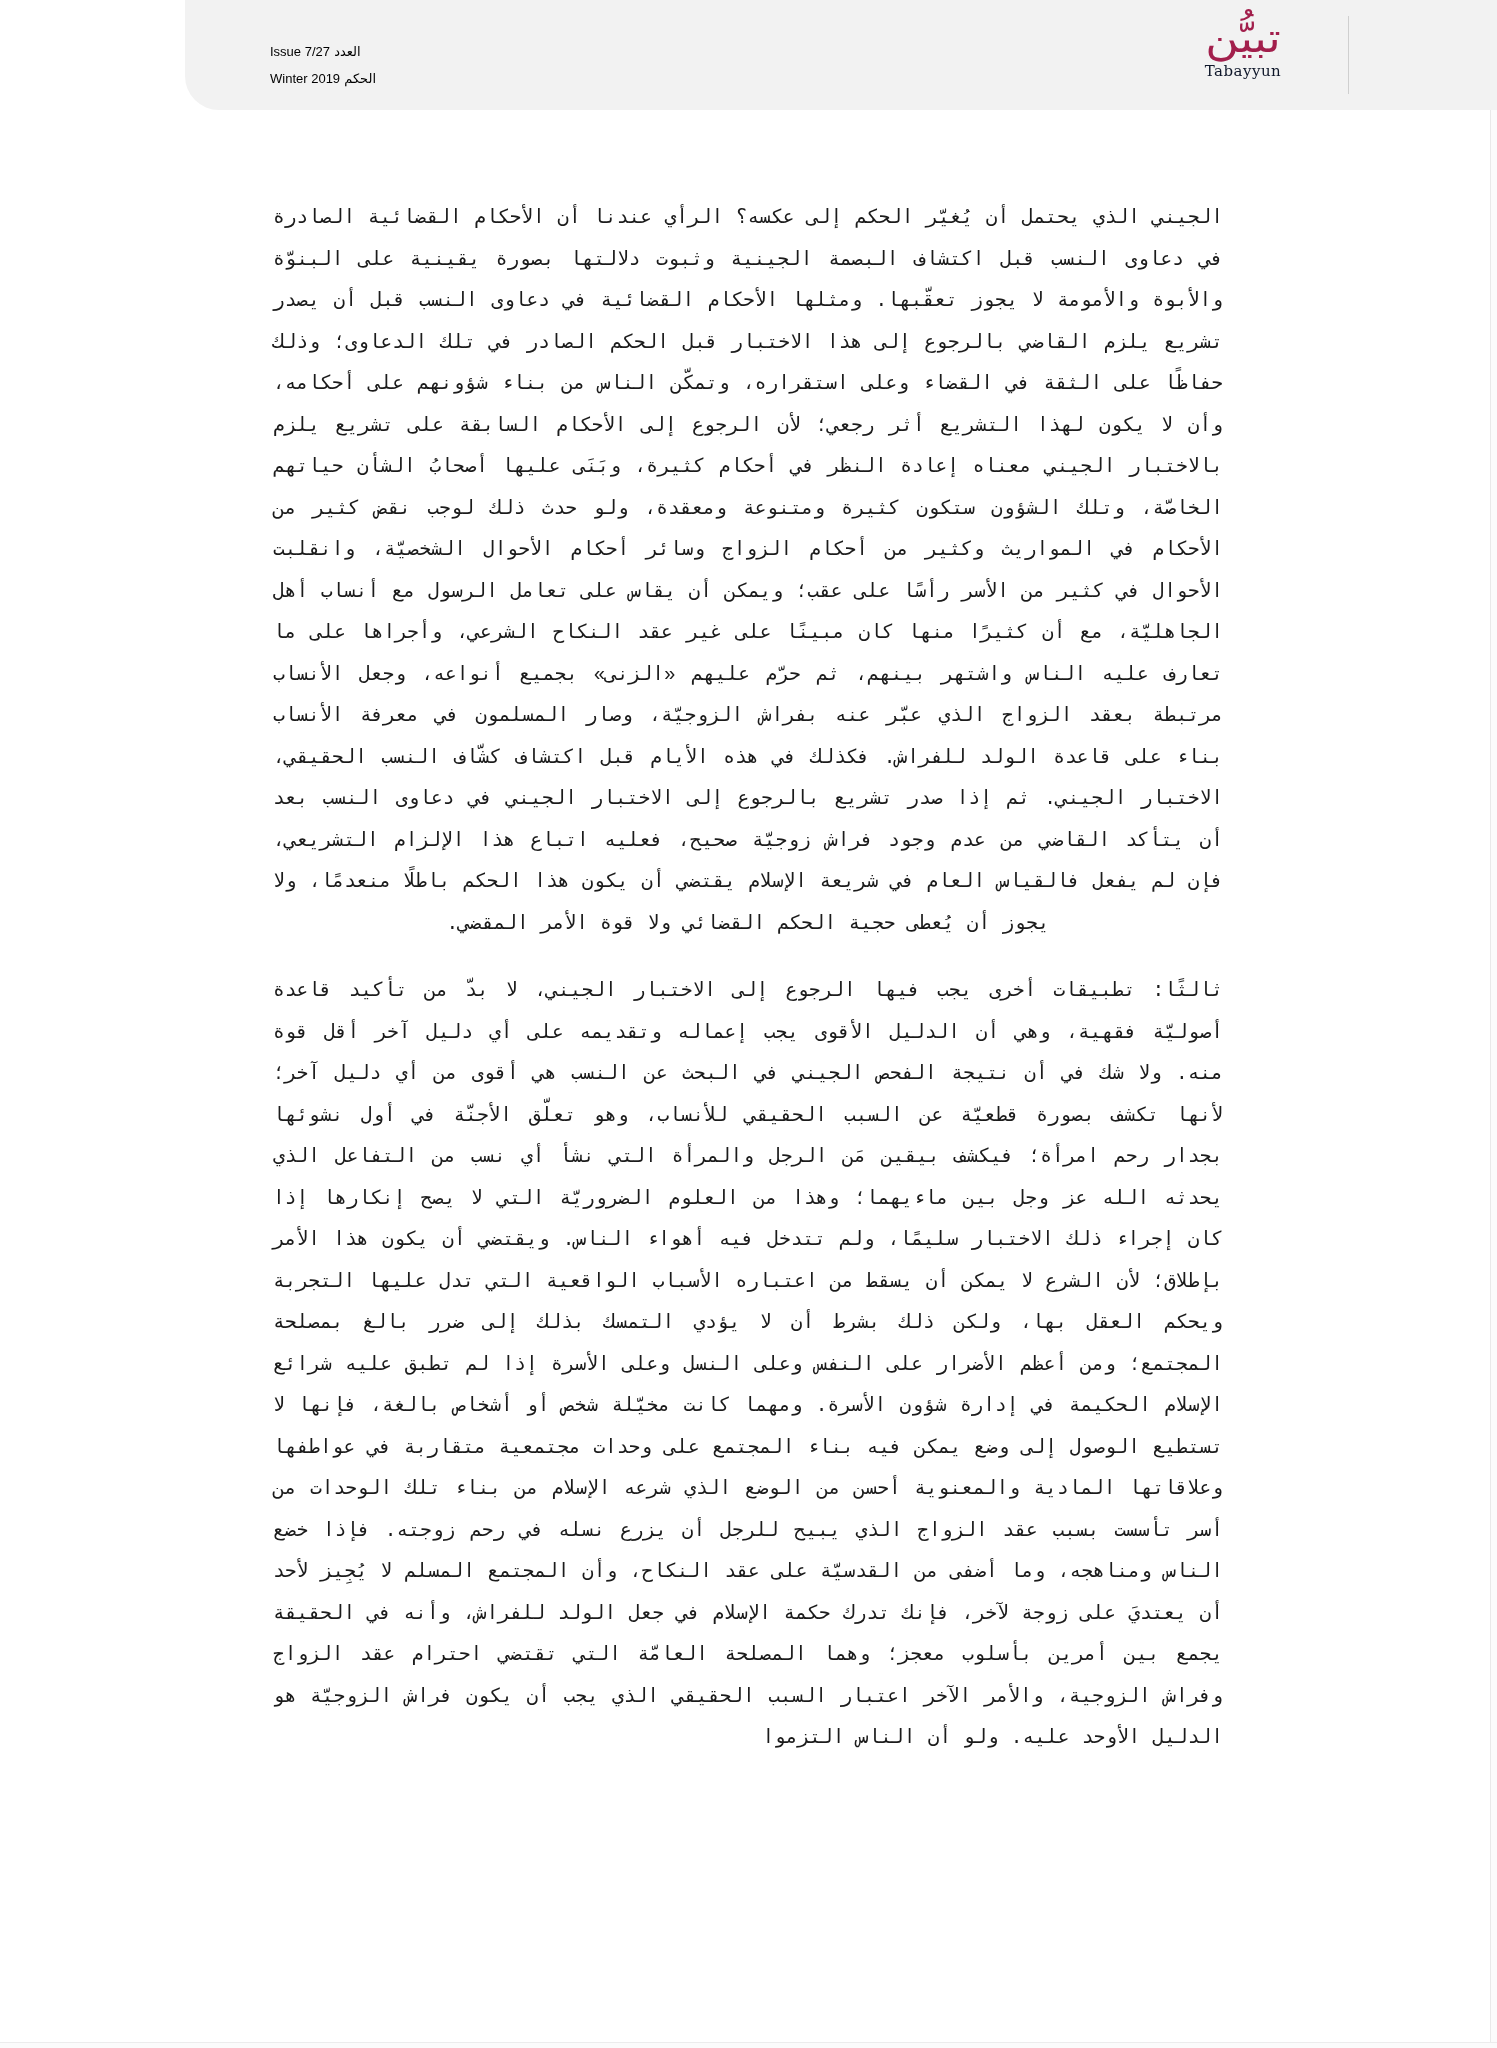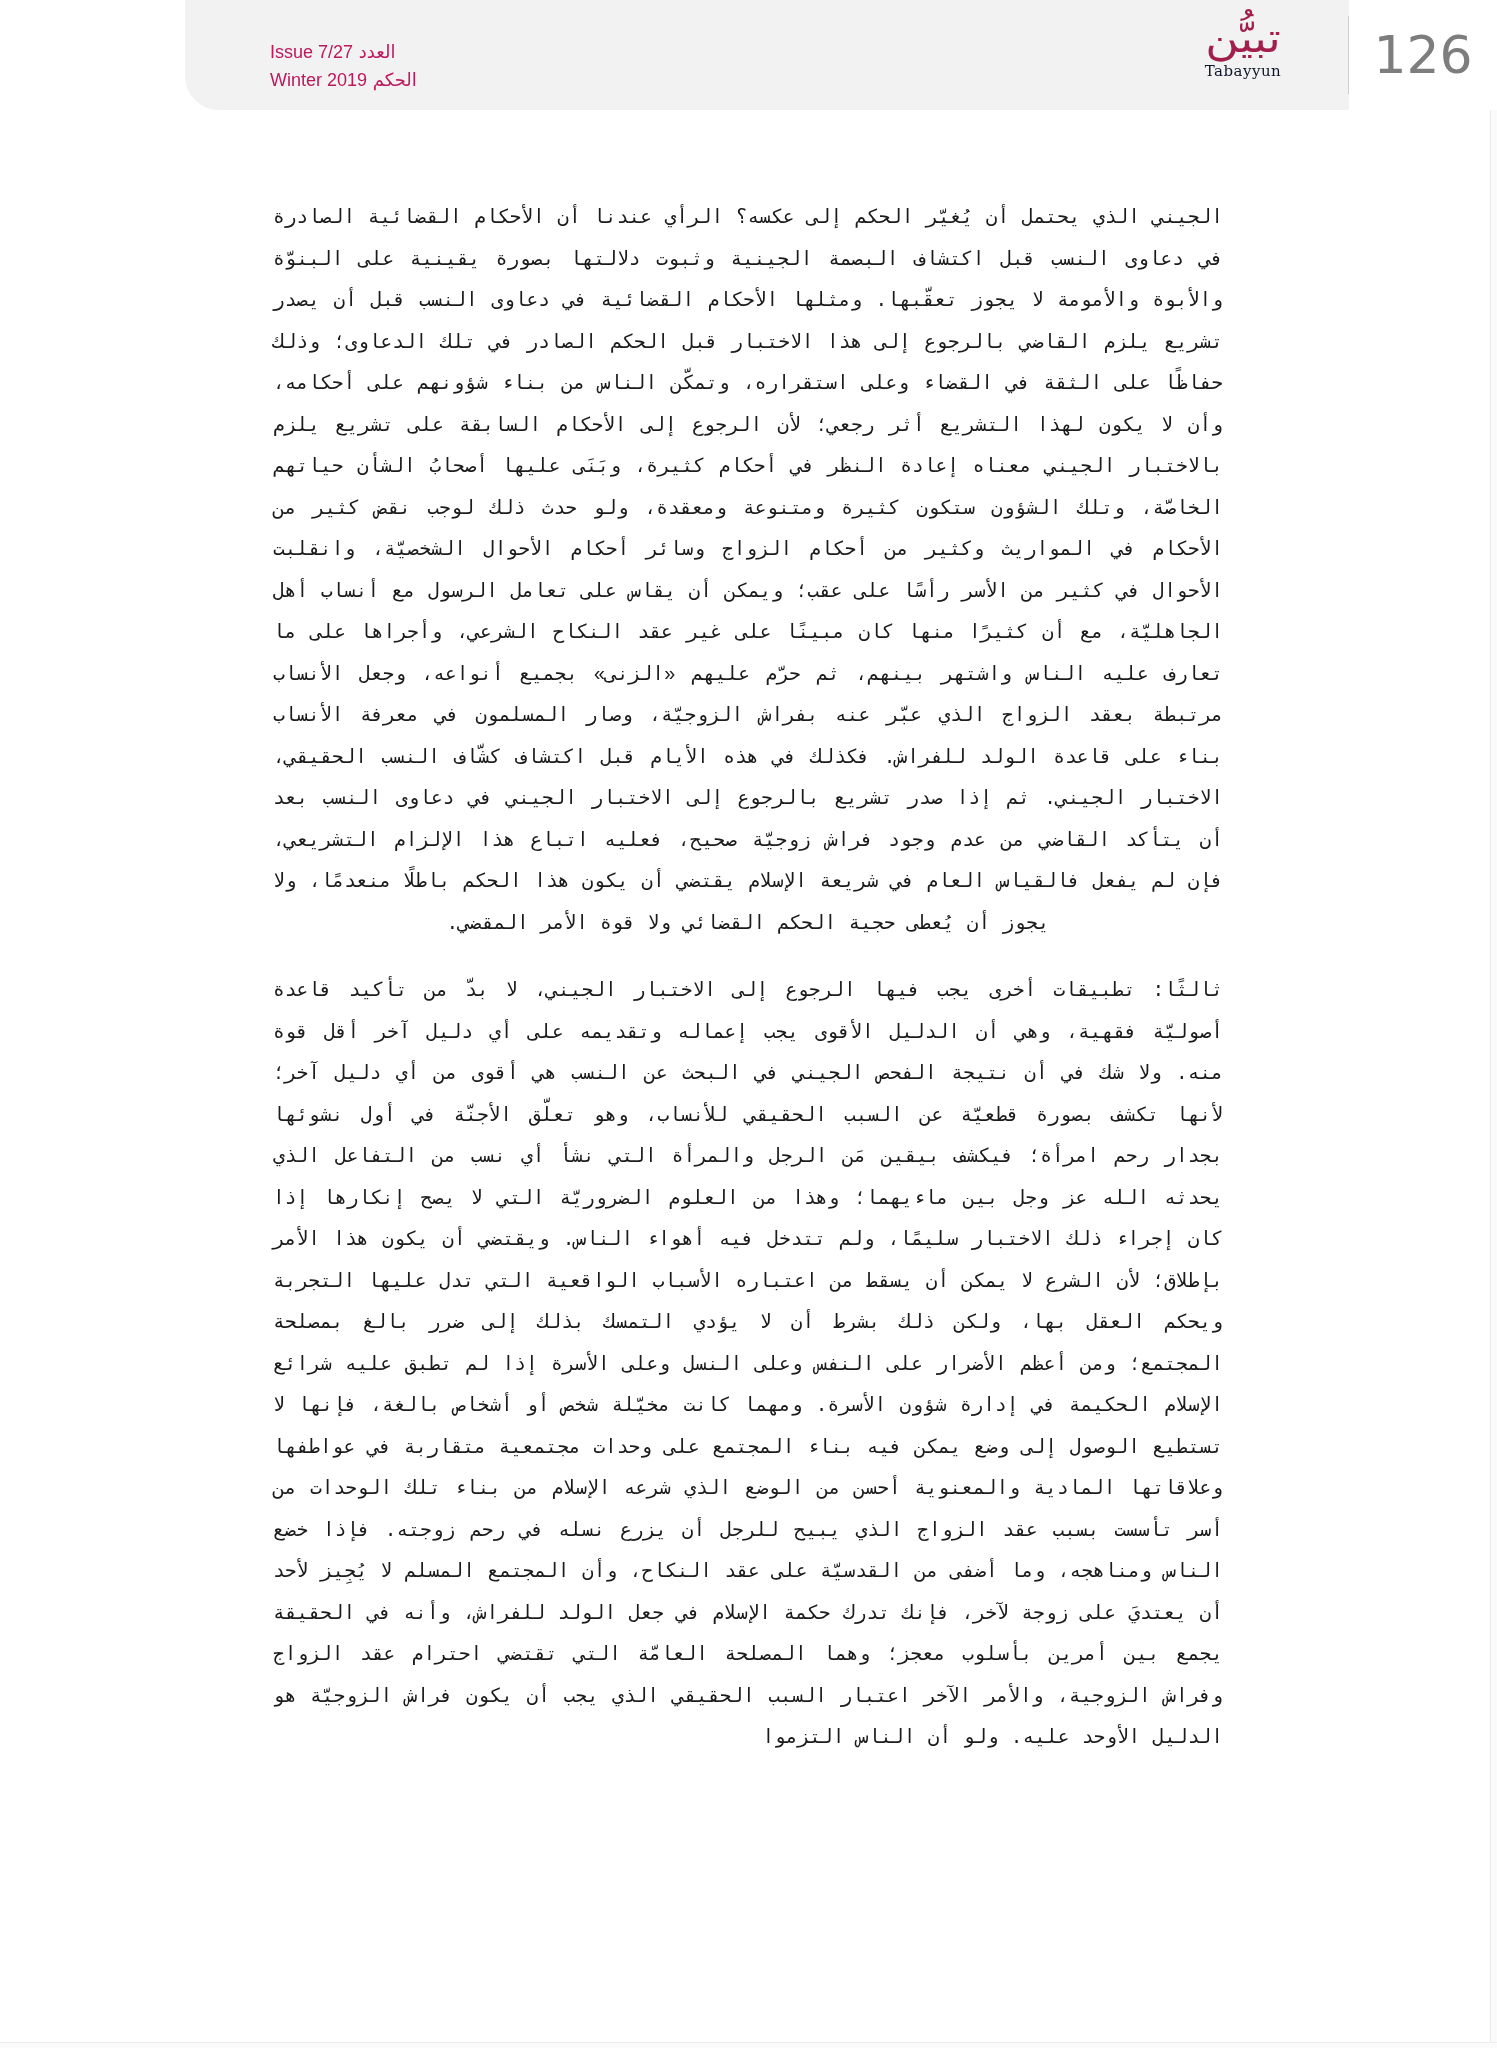--- a/index.html
+++ b/index.html
@@ -121,22 +121,22 @@
   .issue-meta {
     position: absolute;
     top: 38px;
     left: 270px;
     width: 250px;
     direction: rtl;
     text-align: left;
   }
   .issue-line {
     font-family: "DejaVu Sans", "Liberation Sans", sans-serif;
-    font-size: 18px;
-    color: #be185d;
+    font-size: 13px;
+    color: #000000;
     line-height: 27px;
     white-space: nowrap;
     direction: rtl;
     unicode-bidi: plaintext;
   }
   .issue-line .lat {
     font-family: "Liberation Sans", sans-serif;
     direction: ltr;
     unicode-bidi: isolate;
   }
@@ -195,23 +195,20 @@
       </div>
     </div>
 
     <div class="logo-block">
       <div class="logo-arabic">تبيُّن</div>
       <div class="logo-latin">Tabayyun</div>
     </div>
 
     <div class="header-divider"></div>
 
-    <div class="page-number-box">
-      <span class="page-number">126</span>
-    </div>
   </div>
 
   <div class="content">
     <p class="para last-center-end">الجيني الذي يحتمل أن يُغيّر الحكم إلى عكسه؟ الرأي عندنا أن الأحكام القضائية الصادرة في دعاوى النسب قبل اكتشاف البصمة الجينية وثبوت دلالتها بصورة يقينية على البنوّة والأبوة والأمومة لا يجوز تعقّبها. ومثلها الأحكام القضائية في دعاوى النسب قبل أن يصدر تشريع يلزم القاضي بالرجوع إلى هذا الاختبار قبل الحكم الصادر في تلك الدعاوى؛ وذلك حفاظًا على الثقة في القضاء وعلى استقراره، وتمكّن الناس من بناء شؤونهم على أحكامه، وأن لا يكون لهذا التشريع أثر رجعي؛ لأن الرجوع إلى الأحكام السابقة على تشريع يلزم بالاختبار الجيني معناه إعادة النظر في أحكام كثيرة، وبَنَى عليها أصحابُ الشأن حياتهم الخاصّة، وتلك الشؤون ستكون كثيرة ومتنوعة ومعقدة، ولو حدث ذلك لوجب نقض كثير من الأحكام في المواريث وكثير من أحكام الزواج وسائر أحكام الأحوال الشخصيّة، وانقلبت الأحوال في كثير من الأسر رأسًا على عقب؛ ويمكن أن يقاس على تعامل الرسول مع أنساب أهل الجاهليّة، مع أن كثيرًا منها كان مبينًا على غير عقد النكاح الشرعي، وأجراها على ما تعارف عليه الناس واشتهر بينهم، ثم حرّم عليهم «الزنى» بجميع أنواعه، وجعل الأنساب مرتبطة بعقد الزواج الذي عبّر عنه بفراش الزوجيّة، وصار المسلمون في معرفة الأنساب بناء على قاعدة الولد للفراش. فكذلك في هذه الأيام قبل اكتشاف كشّاف النسب الحقيقي، الاختبار الجيني. ثم إذا صدر تشريع بالرجوع إلى الاختبار الجيني في دعاوى النسب بعد أن يتأكد القاضي من عدم وجود فراش زوجيّة صحيح، فعليه اتباع هذا الإلزام التشريعي، فإن لم يفعل فالقياس العام في شريعة الإسلام يقتضي أن يكون هذا الحكم باطلًا منعدمًا، ولا يجوز أن يُعطى حجية الحكم القضائي ولا قوة الأمر المقضي.</p>
     <p class="para">ثالثًا: تطبيقات أخرى يجب فيها الرجوع إلى الاختبار الجيني، لا بدّ من تأكيد قاعدة أصوليّة فقهية، وهي أن الدليل الأقوى يجب إعماله وتقديمه على أي دليل آخر أقل قوة منه. ولا شك في أن نتيجة الفحص الجيني في البحث عن النسب هي أقوى من أي دليل آخر؛ لأنها تكشف بصورة قطعيّة عن السبب الحقيقي للأنساب، وهو تعلّق الأجنّة في أول نشوئها بجدار رحم امرأة؛ فيكشف بيقين مَن الرجل والمرأة التي نشأ أي نسب من التفاعل الذي يحدثه الله عز وجل بين ماءيهما؛ وهذا من العلوم الضروريّة التي لا يصح إنكارها إذا كان إجراء ذلك الاختبار سليمًا، ولم تتدخل فيه أهواء الناس. ويقتضي أن يكون هذا الأمر بإطلاق؛ لأن الشرع لا يمكن أن يسقط من اعتباره الأسباب الواقعية التي تدل عليها التجربة ويحكم العقل بها، ولكن ذلك بشرط أن لا يؤدي التمسك بذلك إلى ضرر بالغ بمصلحة المجتمع؛ ومن أعظم الأضرار على النفس وعلى النسل وعلى الأسرة إذا لم تطبق عليه شرائع الإسلام الحكيمة في إدارة شؤون الأسرة. ومهما كانت مخيّلة شخص أو أشخاص بالغة، فإنها لا تستطيع الوصول إلى وضع يمكن فيه بناء المجتمع على وحدات مجتمعية متقاربة في عواطفها وعلاقاتها المادية والمعنوية أحسن من الوضع الذي شرعه الإسلام من بناء تلك الوحدات من أسر تأسست بسبب عقد الزواج الذي يبيح للرجل أن يزرع نسله في رحم زوجته. فإذا خضع الناس ومناهجه، وما أضفى من القدسيّة على عقد النكاح، وأن المجتمع المسلم لا يُجِيز لأحد أن يعتديَ على زوجة لآخر، فإنك تدرك حكمة الإسلام في جعل الولد للفراش، وأنه في الحقيقة يجمع بين أمرين بأسلوب معجز؛ وهما المصلحة العامّة التي تقتضي احترام عقد الزواج وفراش الزوجية، والأمر الآخر اعتبار السبب الحقيقي الذي يجب أن يكون فراش الزوجيّة هو الدليل الأوحد عليه. ولو أن الناس التزموا</p>
   </div>
 
 </div>
 
 </body></html>

